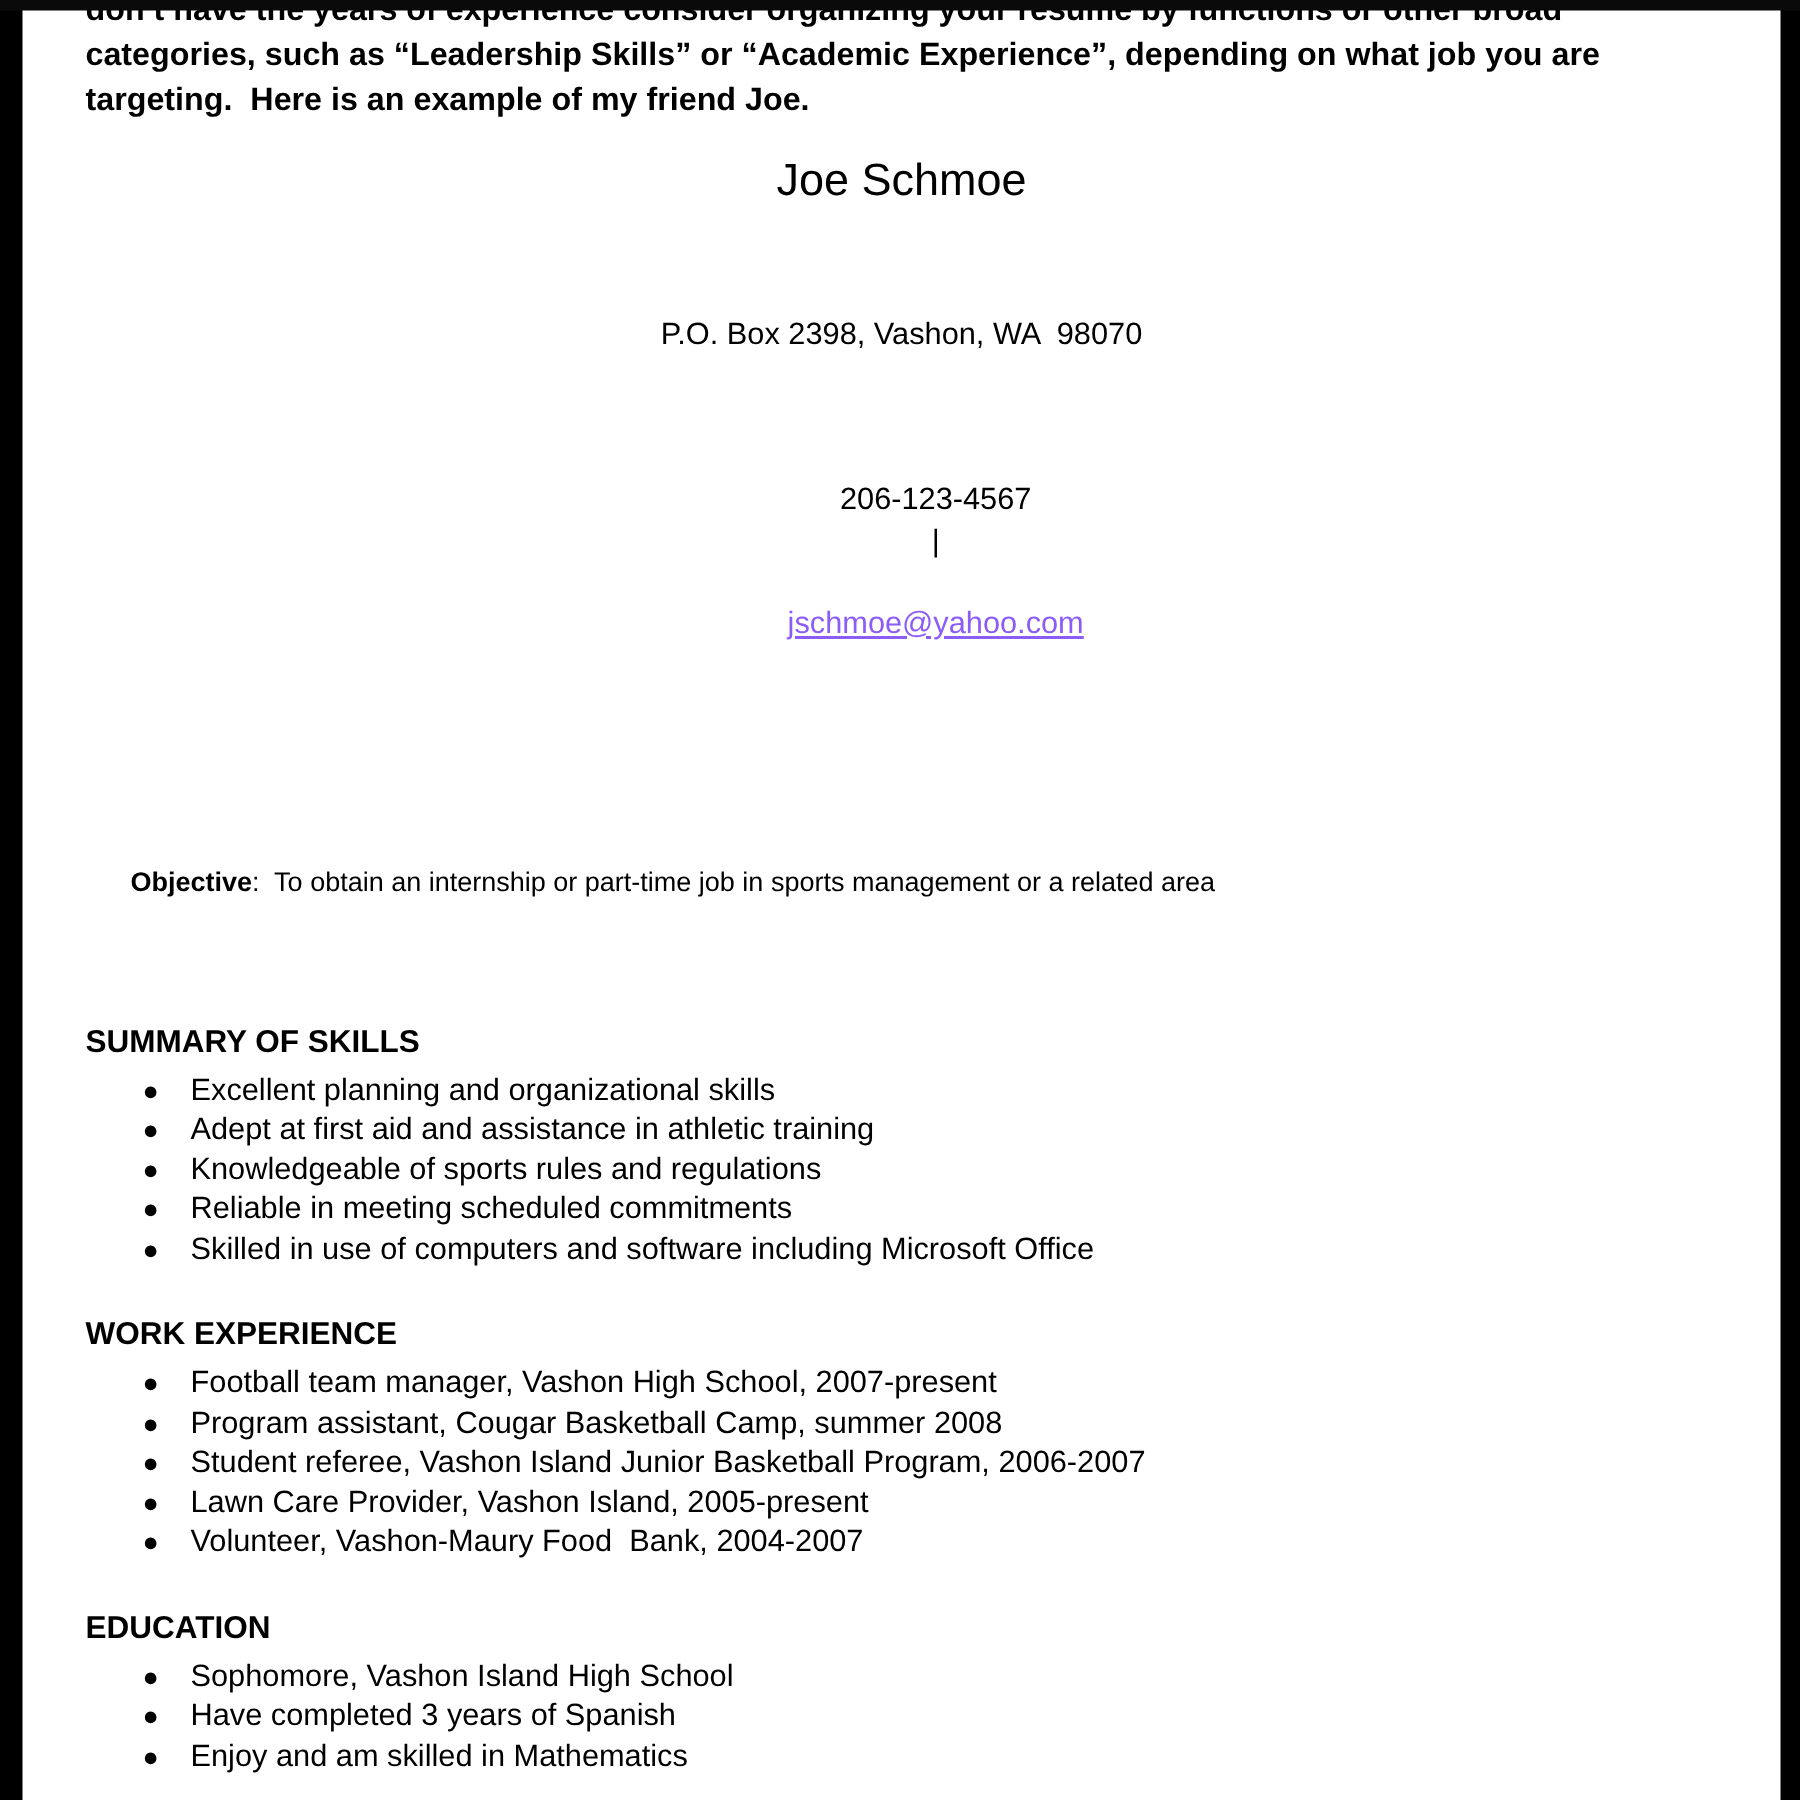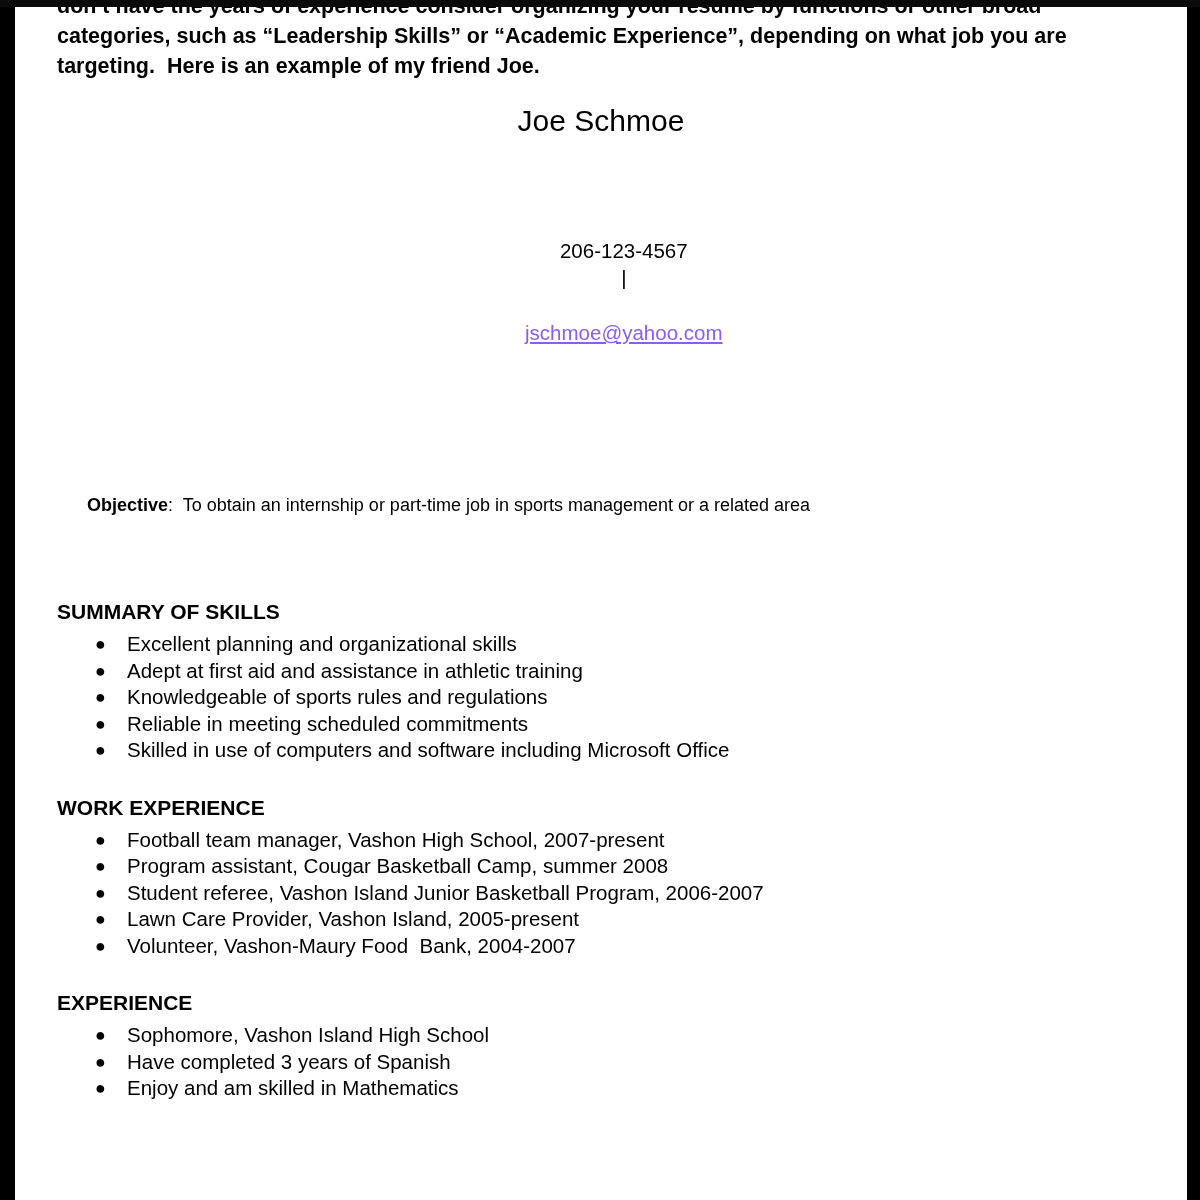--- a/index.html
+++ b/index.html
@@ -92,20 +92,21 @@
   <div class="scan-left"></div>
   <div class="scan-right"></div>
 
   <div class="content">
 
     <p class="intro">don’t have the years of experience consider organizing your resume by functions or other broad categories, such as “Leadership Skills” or “Academic Experience”, depending on what job you are targeting.  Here is an example of my friend Joe.</p>
 
     <h1 class="resume-name">Joe Schmoe</h1>
 
     <div class="addr-block">
+      <div>P.O. Box 2398, Vashon, WA  98070</div>
       <div>
         <span>206-123-4567</span>
         <span>|</span>
         <span> </span>
         <a class="email-link">jschmoe@yahoo.com</a>
       </div>
     </div>
 
     <p class="objective">
       <span class="label">Objective</span><span>:  To obtain an internship or part-time job in sports management or a related area</span>
@@ -157,21 +158,21 @@
             <span class="li-text">Lawn Care Provider, Vashon Island, 2005-present</span>
           </li>
         <li>
             <span class="bullet">●</span>
             <span class="li-text">Volunteer, Vashon-Maury Food  Bank, 2004-2007</span>
           </li>
       </ul>
     </div>
 
     <div class="section">
-      <h2>EXPERIENCE</h2>
+      <h2>EDUCATION</h2>
       <ul>
         <li>
             <span class="bullet">●</span>
             <span class="li-text">Sophomore, Vashon Island High School</span>
           </li>
         <li>
             <span class="bullet">●</span>
             <span class="li-text">Have completed 3 years of Spanish</span>
           </li>
         <li>

